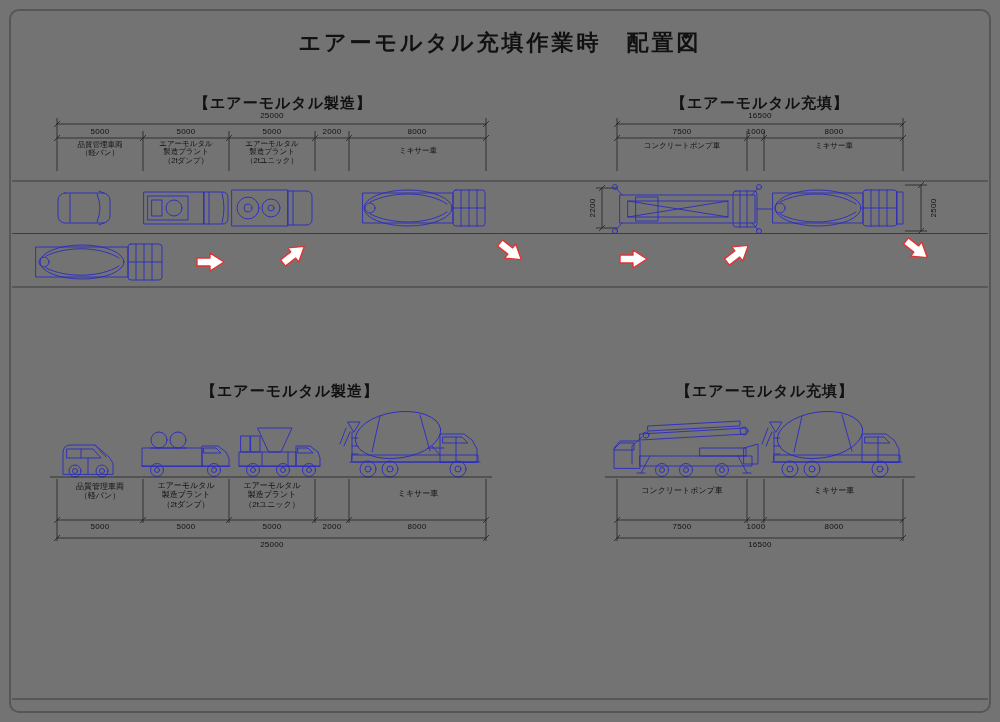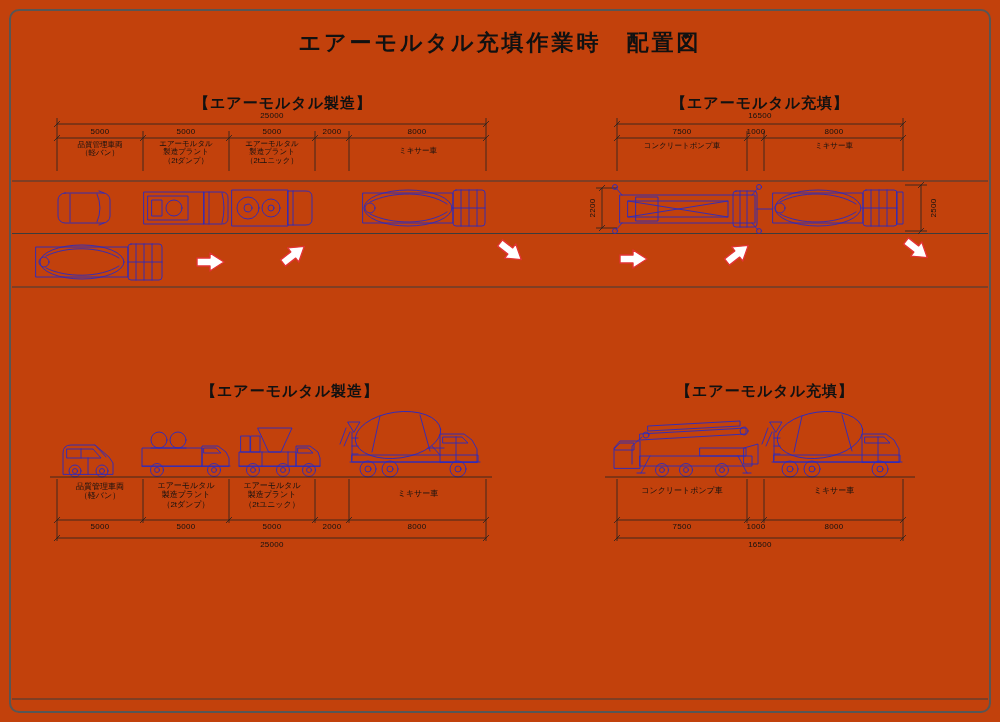--- a/index.html
+++ b/index.html
@@ -1,18 +1,18 @@
 <!DOCTYPE html>
 <html><head>
 <meta charset="utf-8">
 <style>
   *{margin:0;padding:0;box-sizing:border-box}
   html,body{background:#fff}
   body{width:1000px;height:722px;font-family:"Liberation Sans","DejaVu Sans",sans-serif;color:#111}
-  .stage{position:relative;width:1000px;height:722px;background:#c2410c;overflow:hidden}
+  .stage{position:relative;width:1000px;height:722px;background:#737373;overflow:hidden}
   .frame{position:absolute;left:9px;top:9px;width:982px;height:704px;border:2px solid #565656;border-radius:10px}
   svg.draw{position:absolute;left:0;top:0}
   .t{position:absolute;transform:translateX(-50%);text-align:center}
   .title{font-size:22px;font-weight:bold;letter-spacing:3px;white-space:nowrap}
   .sec{font-size:15px;font-weight:bold;white-space:nowrap;letter-spacing:1px}
   .dim{font-size:8px;white-space:nowrap;letter-spacing:.3px}
   .lbl{font-size:7.5px;line-height:1.12;white-space:pre-line}
   .lbl2{font-size:8px;line-height:1.18;white-space:pre-line}
   .rot{transform:translate(-50%,-50%) rotate(-90deg)}
   .veh{stroke:#2a2ac2;fill:none;stroke-width:.9;stroke-linejoin:round;stroke-linecap:round}

